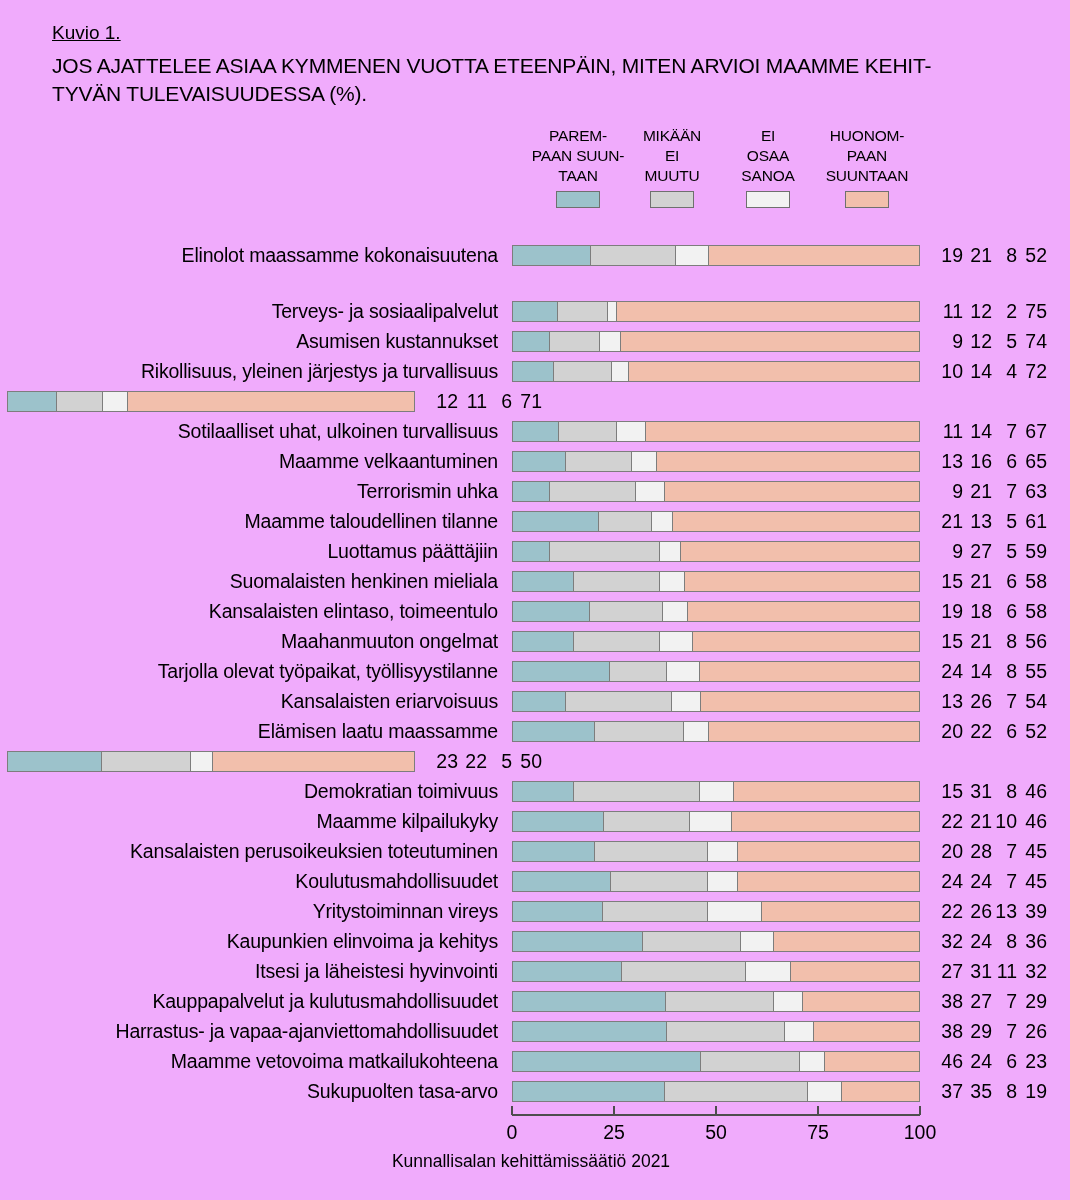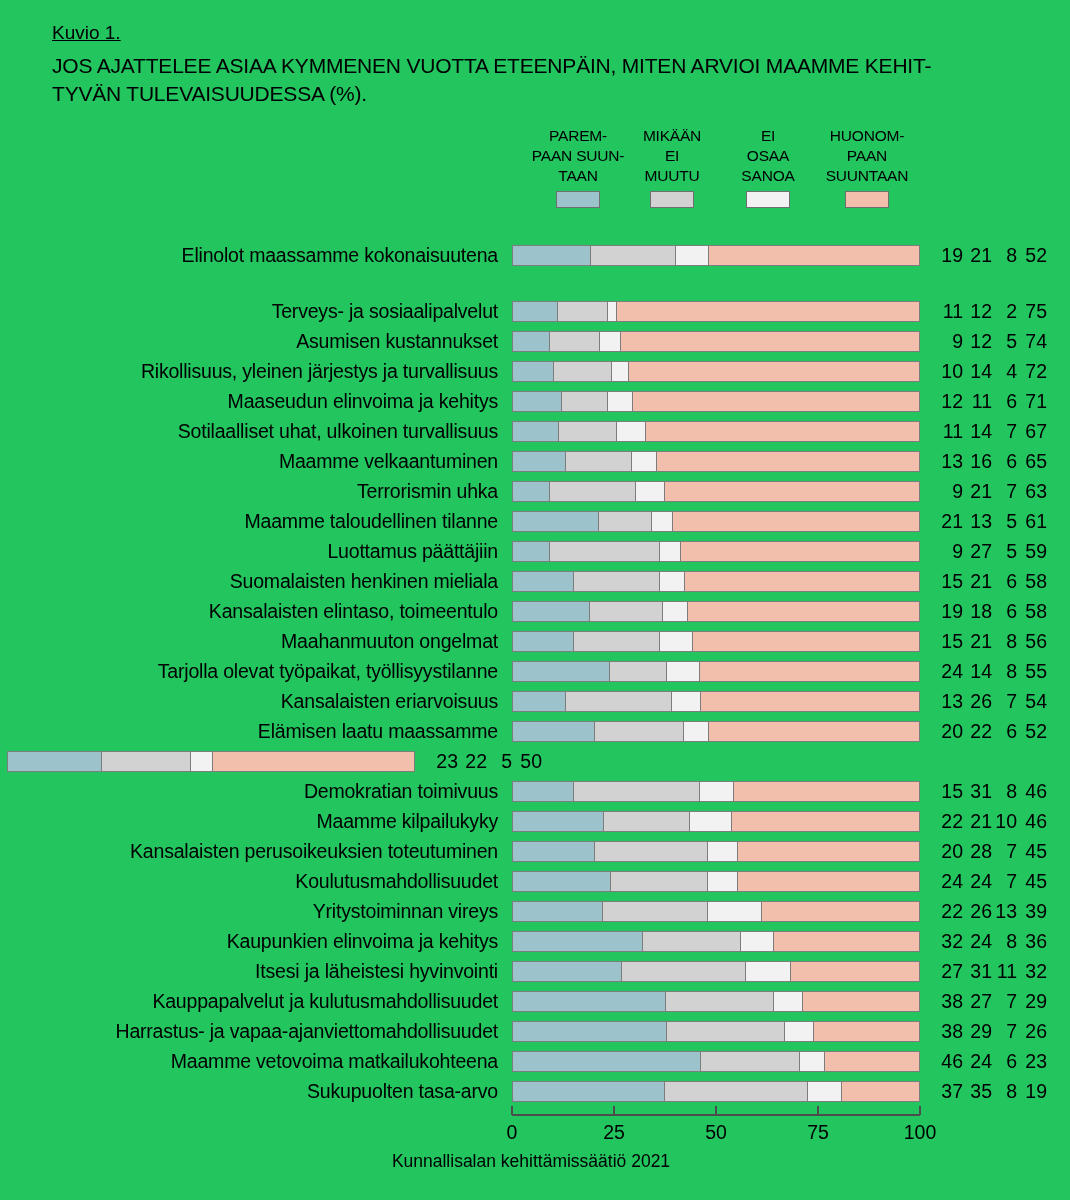--- a/index.html
+++ b/index.html
@@ -5,21 +5,21 @@
   * { margin: 0; padding: 0; box-sizing: border-box; }
   html, body { background: #ffffff; }
   body {
     font-family: "Liberation Sans", sans-serif;
     color: #111111;
     width: 1070px;
     height: 1200px;
     position: relative;
     overflow: hidden;
   }
-  .page { position: absolute; left: 0; top: 0; width: 1070px; height: 1200px; background: #22c55e; }
+  .page { position: absolute; left: 0; top: 0; width: 1070px; height: 1200px; background: #f0abfc; }
 
   .figure-label {
     position: absolute; left: 52px; top: 22px;
     font-size: 19px; text-decoration: underline; color: #000;
   }
   .figure-title {
     position: absolute; left: 52px; top: 52px; width: 990px;
     font-size: 21px; line-height: 1.34; color: #000;
     white-space: pre-line; letter-spacing: -0.2px;
   }
@@ -169,21 +169,20 @@
         </div>
     <div class="row-values">
           <span>10</span>
           <span>14</span>
           <span>4</span>
           <span>72</span>
         </div>
   </div>
 
   <div class="row">
-    <div class="row-label">Maaseudun elinvoima ja kehitys</div>
     <div class="bar">
           <div class="bar-seg" style="flex-grow: 12; background: rgb(156, 194, 203);"></div>
           <div class="bar-seg" style="flex-grow: 11; background: rgb(210, 210, 210);"></div>
           <div class="bar-seg" style="flex-grow: 6; background: rgb(242, 242, 242);"></div>
           <div class="bar-seg" style="flex-grow: 71; background: rgb(242, 191, 172);"></div>
         </div>
     <div class="row-values">
           <span>12</span>
           <span>11</span>
           <span>6</span>

